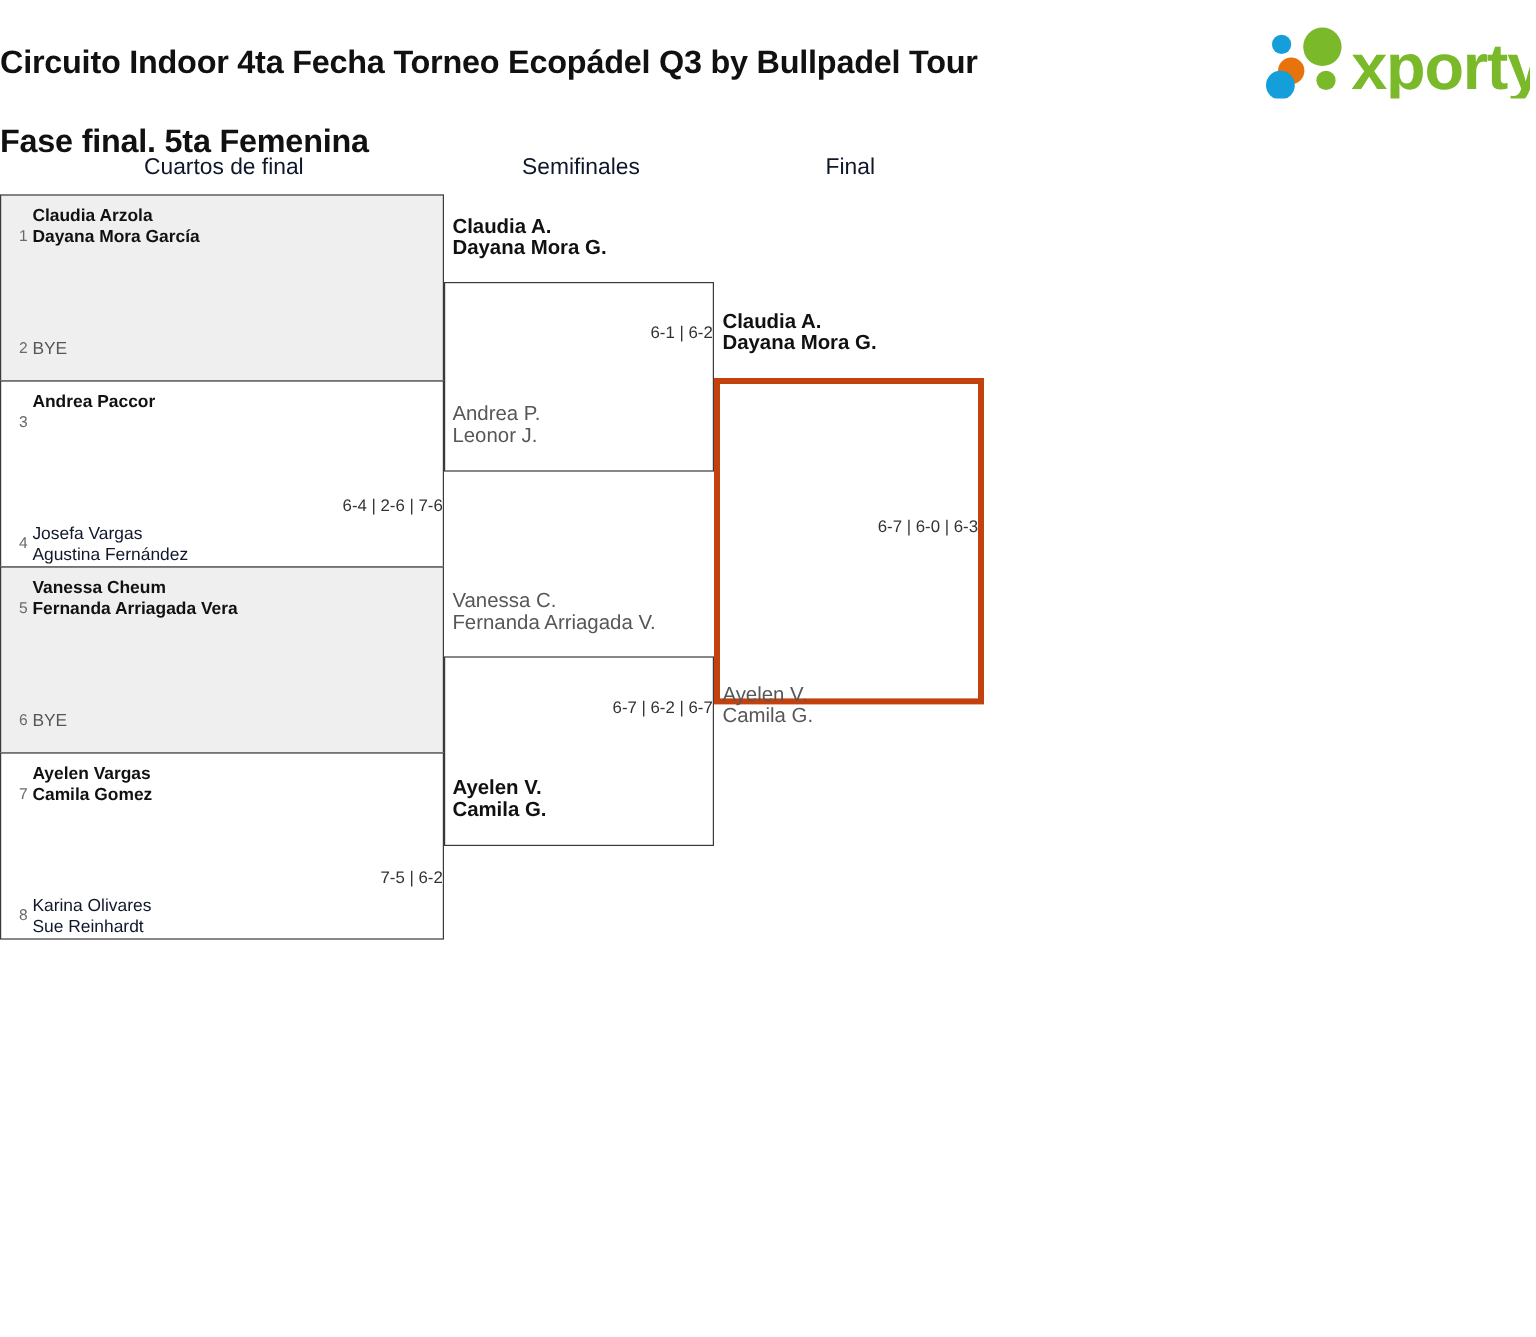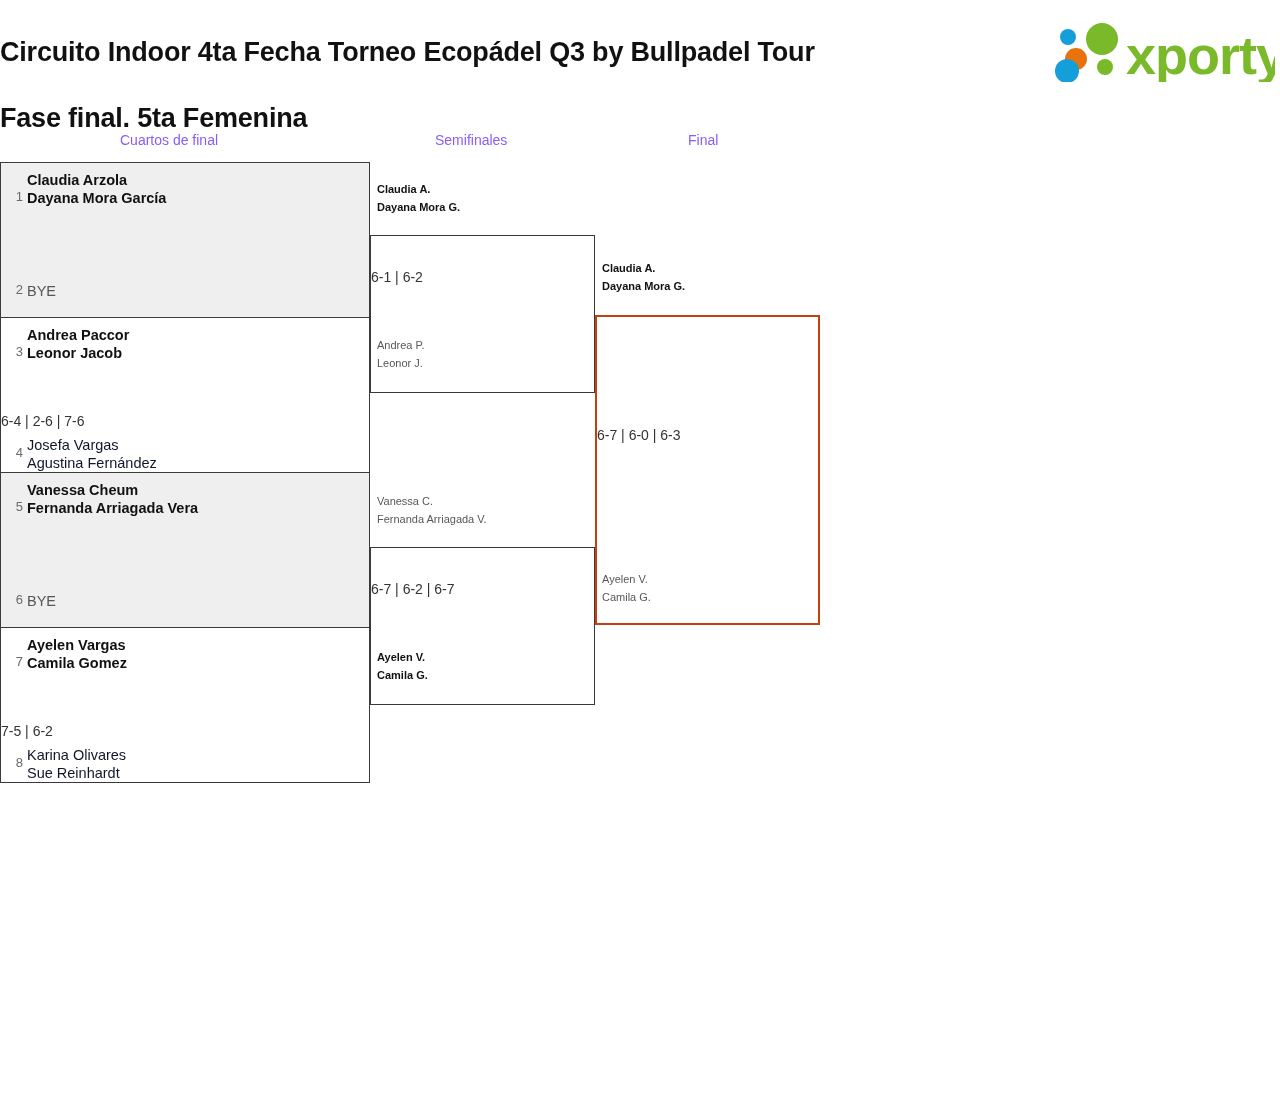--- a/index.html
+++ b/index.html
@@ -17,21 +17,21 @@
     position:absolute;left:0;top:3px;
     font-size:27px;font-weight:bold;line-height:33px;
     color:#111111;letter-spacing:-0.2px;white-space:pre-line;
   }
   .title-line{display:block;}
   #logo{position:absolute;left:1045px;top:22px;width:230px;height:60px;}
   #logo svg{display:block;}
 
   
   .round-head{
-    position:absolute;font-size:14px;color:#8b5cf6;font-weight:normal;
+    position:absolute;font-size:19px;color:#0f172a;font-weight:normal;
     top:130px;line-height:20px;white-space:nowrap;
   }
   #rh-0{left:120px;}
   #rh-1{left:435px;}
   #rh-2{left:688px;}
 
   
   .match{position:absolute;box-sizing:border-box;}
   .match.qf{
     left:0;width:370px;height:156px;
@@ -45,22 +45,22 @@
   .match.qf.m4{top:627px;}
 
   .match.sf{
     left:370px;width:225px;
     border:1px solid #3a3a3a;background:#ffffff;
   }
   .match.sf.s1{top:235px;height:158px;}
   .match.sf.s2{top:547px;height:158px;}
 
   .match.fn{
-    left:595px;width:225px;top:315px;height:310px;
-    border:2px solid #c2410c;background:#ffffff;
+    left:595px;width:225px;top:315px;height:272px;
+    border:5px solid #c2410c;background:#ffffff;
   }
 
   
   .team{position:absolute;left:0;width:100%;box-sizing:border-box;}
   .team .seed{
     position:absolute;left:6px;font-size:13px;color:#6a6a6a;
     width:16px;text-align:right;
   }
   .team .names{
     position:absolute;left:26px;right:4px;
@@ -73,30 +73,30 @@
   .qf .team.bye .names{padding-top:1px;}
   .qf .team.bye .seed{top:1px;}
 
   .names .n{display:block;white-space:nowrap;}
   .winner .names{color:#111111;font-weight:bold;}
   .loser .names{color:#0f172a;font-weight:normal;}
   .bye .names{color:#575757;font-weight:normal;}
 
   
   .score{
-    position:absolute;left:0;width:100%;text-align:left;
+    position:absolute;left:0;width:100%;text-align:right;
     font-size:14px;color:#333333;
   }
   .qf .score{top:95px;}
   .sf .score{top:33px;}
   .fn .score{top:110px;}
 
   
   .sf-label,.fn-label{
-    position:absolute;font-size:11px;line-height:18px;white-space:nowrap;
+    position:absolute;font-size:17px;line-height:18px;white-space:nowrap;
   }
   .sf-label .n,.fn-label .n{display:block;}
   .sf-label.winner,.fn-label.winner{color:#111111;font-weight:bold;}
   .sf-label.loser,.fn-label.loser{color:#575757;font-weight:normal;}
 
   #sf1-top{left:377px;top:180px;}
   #sf1-bot{left:377px;top:336px;}
   #sf2-top{left:377px;top:492px;}
   #sf2-bot{left:377px;top:648px;}
   #fn-top{left:602px;top:259px;}
@@ -143,21 +143,20 @@
     </span>
   </div>
   <div class="score"></div>
 </div>
 
 <div class="match qf plain m2">
   <div class="team top winner">
     <span class="seed">3</span>
     <span class="names">
       <span class="n">Andrea Paccor</span>
-      <span class="n">Leonor Jacob</span>
     </span>
   </div>
   <div class="team bot loser">
     <span class="seed">4</span>
     <span class="names">
       <span class="n">Josefa Vargas</span>
       <span class="n">Agustina Fernández</span>
     </span>
   </div>
   <div class="score">6-4 | 2-6 | 7-6</div>

